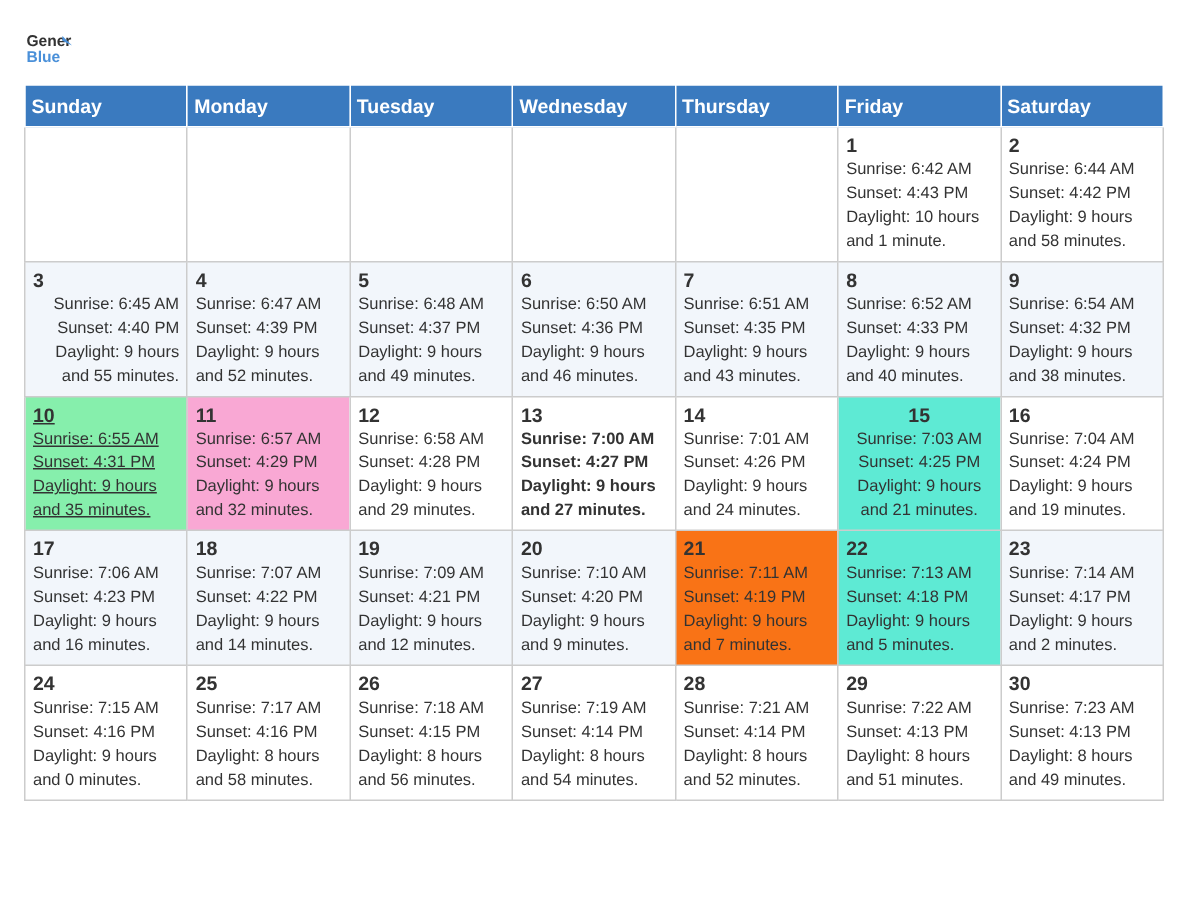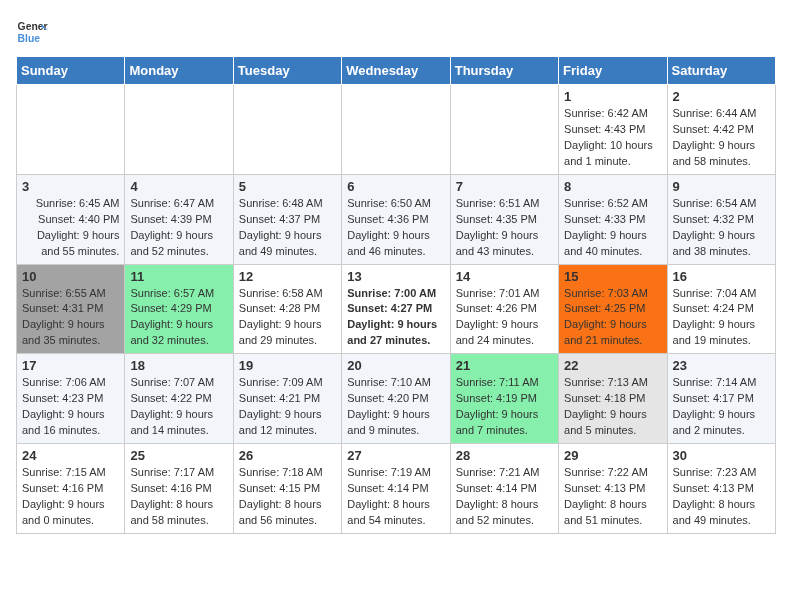--- a/index.html
+++ b/index.html
@@ -179,28 +179,28 @@
         </td>
         <td style="background: rgb(242, 246, 251);">
           <span class="day-num">9</span>
           <div class="day-info" style="white-space: pre-line;">Sunrise: 6:54 AM
 Sunset: 4:32 PM
 Daylight: 9 hours
 and 38 minutes.</div>
         </td>
       </tr>
       <tr>
-        <td style="background: #a3a3a3;">
+        <td style="background: #86efac; text-decoration: underline;">
           <span class="day-num">10</span>
           <div class="day-info" style="white-space: pre-line;">Sunrise: 6:55 AM
 Sunset: 4:31 PM
 Daylight: 9 hours
 and 35 minutes.</div>
         </td>
-        <td style="background: #86efac;">
+        <td style="background: #f9a8d4;">
           <span class="day-num">11</span>
           <div class="day-info" style="white-space: pre-line;">Sunrise: 6:57 AM
 Sunset: 4:29 PM
 Daylight: 9 hours
 and 32 minutes.</div>
         </td>
         <td style="background: rgb(255, 255, 255);">
           <span class="day-num">12</span>
           <div class="day-info" style="white-space: pre-line;">Sunrise: 6:58 AM
 Sunset: 4:28 PM
@@ -214,21 +214,21 @@
 Daylight: 9 hours
 and 27 minutes.</div>
         </td>
         <td style="background: rgb(255, 255, 255);">
           <span class="day-num">14</span>
           <div class="day-info" style="white-space: pre-line;">Sunrise: 7:01 AM
 Sunset: 4:26 PM
 Daylight: 9 hours
 and 24 minutes.</div>
         </td>
-        <td style="background: #f97316;">
+        <td style="background: #5eead4; text-align: center;">
           <span class="day-num">15</span>
           <div class="day-info" style="white-space: pre-line;">Sunrise: 7:03 AM
 Sunset: 4:25 PM
 Daylight: 9 hours
 and 21 minutes.</div>
         </td>
         <td style="background: rgb(255, 255, 255);">
           <span class="day-num">16</span>
           <div class="day-info" style="white-space: pre-line;">Sunrise: 7:04 AM
 Sunset: 4:24 PM
@@ -258,28 +258,28 @@
 Daylight: 9 hours
 and 12 minutes.</div>
         </td>
         <td style="background: rgb(242, 246, 251);">
           <span class="day-num">20</span>
           <div class="day-info" style="white-space: pre-line;">Sunrise: 7:10 AM
 Sunset: 4:20 PM
 Daylight: 9 hours
 and 9 minutes.</div>
         </td>
-        <td style="background: #86efac;">
+        <td style="background: #f97316;">
           <span class="day-num">21</span>
           <div class="day-info" style="white-space: pre-line;">Sunrise: 7:11 AM
 Sunset: 4:19 PM
 Daylight: 9 hours
 and 7 minutes.</div>
         </td>
-        <td style="background: #e5e5e5; margin-left: 39px;">
+        <td style="background: #5eead4; margin-left: 39px;">
           <span class="day-num">22</span>
           <div class="day-info" style="white-space: pre-line;">Sunrise: 7:13 AM
 Sunset: 4:18 PM
 Daylight: 9 hours
 and 5 minutes.</div>
         </td>
         <td style="background: rgb(242, 246, 251);">
           <span class="day-num">23</span>
           <div class="day-info" style="white-space: pre-line;">Sunrise: 7:14 AM
 Sunset: 4:17 PM

